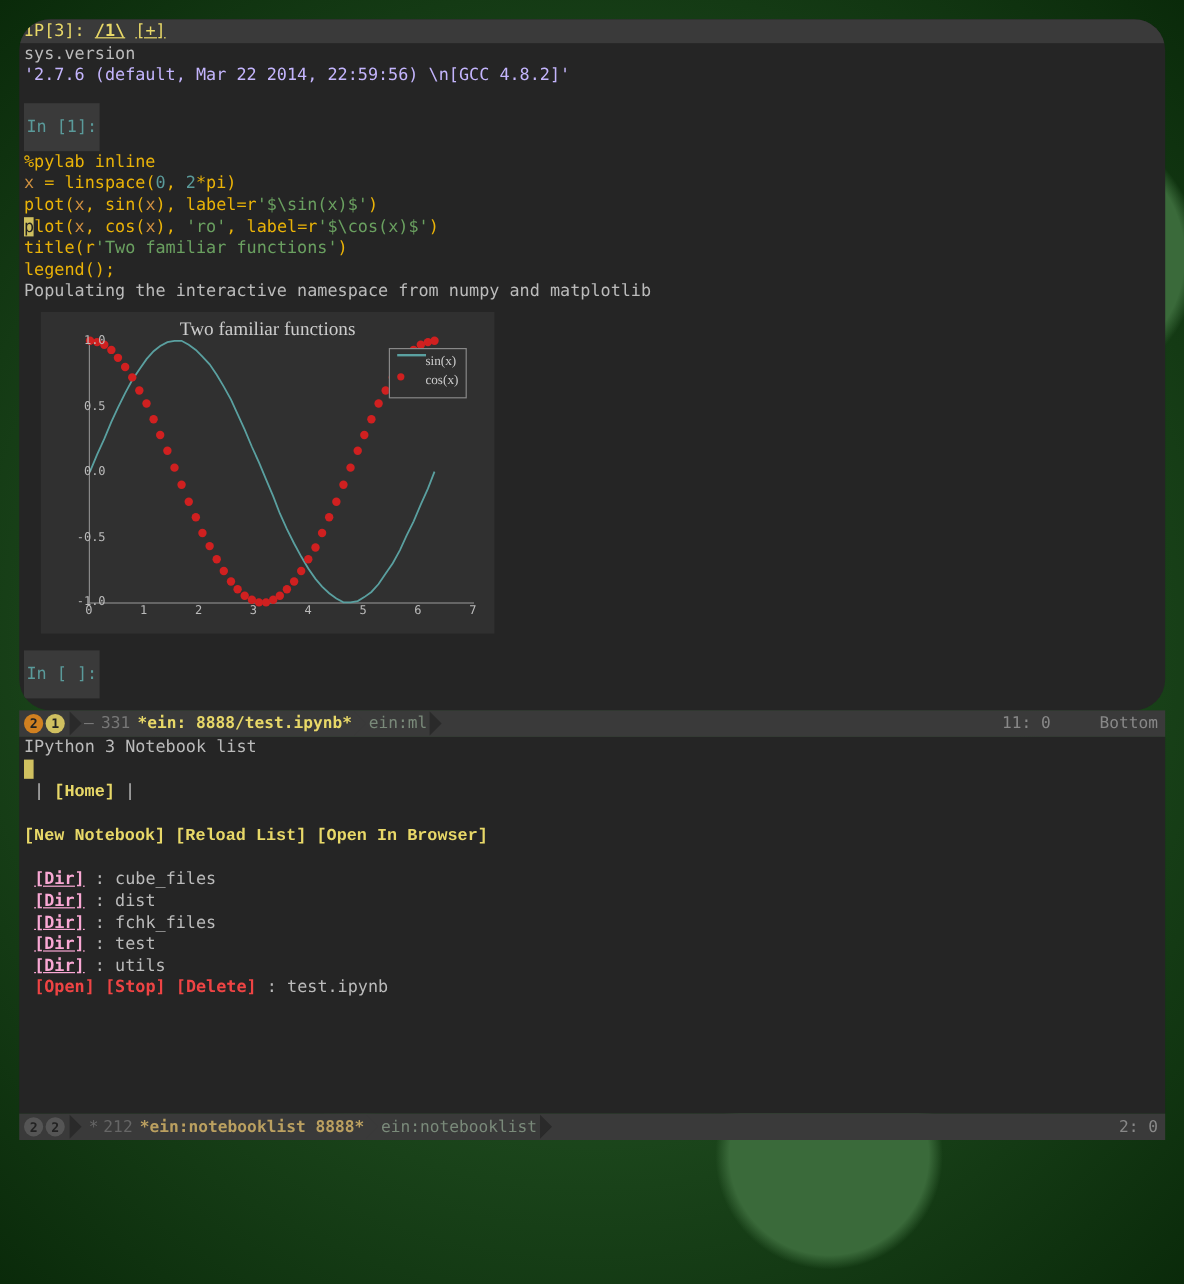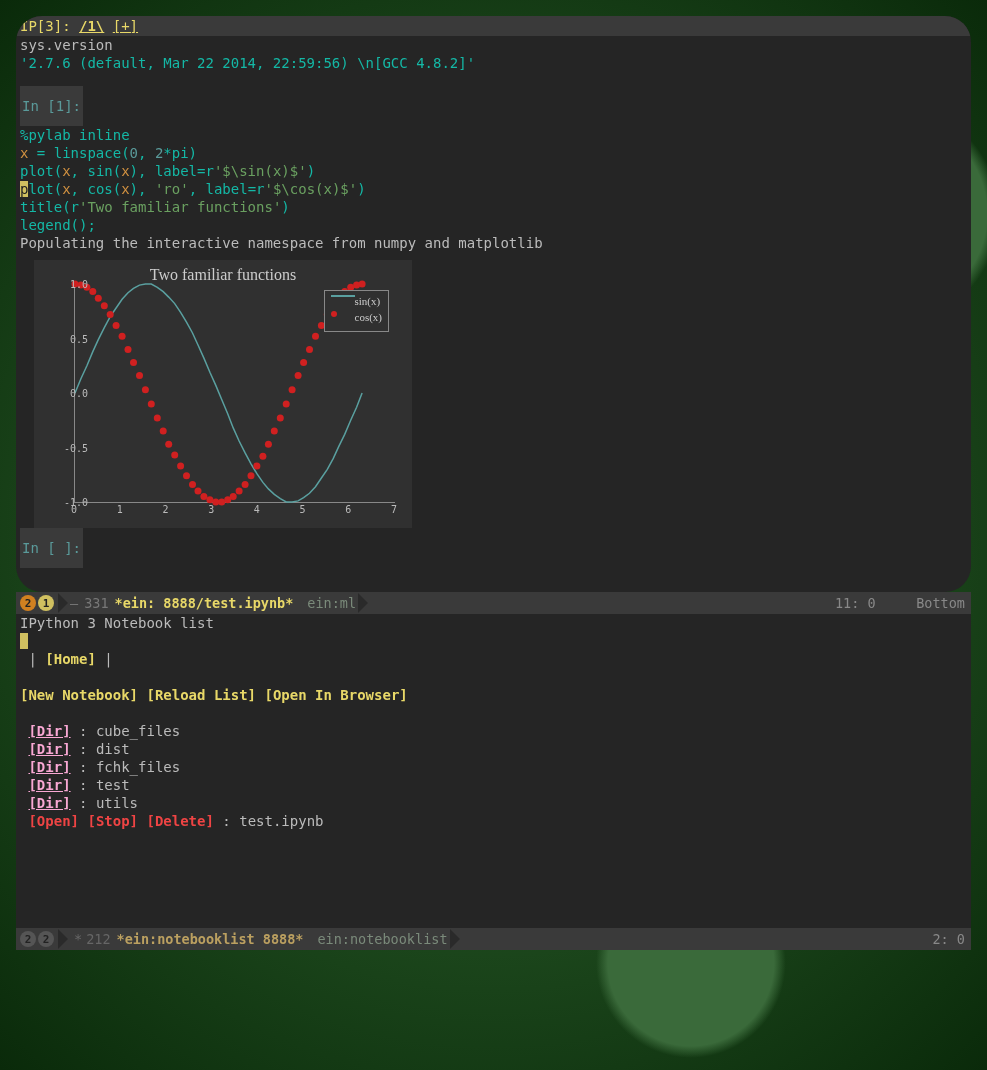--- a/index.html
+++ b/index.html
@@ -50,29 +50,29 @@
   .tab-line .tab-plus {
     color: #e8d868;
     text-decoration: underline;
   }
   .code-block {
     padding: 0 4px;
     line-height: 18px;
     white-space: pre;
   }
   .output-text { color: #bbb; }
-  .string-lit { color: #14b8a6; }
+  .string-lit { color: #c4b5fd; }
   .in-prompt {
     background: #3a3a3a;
     color: #5a9a9a;
     padding: 11px 2px;
     display: inline-block;
   }
   .ident { color: #d09040; }
-  .func { color: #14b8a6; }
+  .func { color: #eab308; }
   .num { color: #5a9a9a; }
   .str { color: #6aa060; margin-top: 20px; }
   .cursor-box {
     background: #d0c060;
     color: #222;
   }
   .modeline {
     background: #3a3a3a;
     color: #888;
     font-size: 13.5px;
@@ -109,21 +109,21 @@
     vertical-align: middle;
   }
   .chev-r-dark { border-left: 10px solid #2a2a2a; }
   .chev-r-mid { border-left: 10px solid #3a3a3a; }
   .nb-list {
     padding: 0 4px;
     line-height: 18px;
     white-space: pre;
     color: #bbb;
   }
-  .brack { color: #e8d868; font-weight: bold; }
+  .brack { color: #e8d868; font-weight: bold; font-family: Liberation Mono, monospace; }
   .dir { color: #f9a8d4; font-weight: bold; text-decoration: underline; }
   .action { color: #ef4444; font-weight: bold; }
   .chart-container {
     background: #303030;
     width: 378px;
     height: 268px;
     margin: 8px 0 0 18px;
     position: relative;
   }
   .chart-title {
@@ -266,21 +266,21 @@
       <div class="xtick" style="left:40px">0</div>
       <div class="xtick" style="left:85.71428571428571px">1</div>
       <div class="xtick" style="left:131.42857142857142px">2</div>
       <div class="xtick" style="left:177.14285714285714px">3</div>
       <div class="xtick" style="left:222.85714285714283px">4</div>
       <div class="xtick" style="left:268.57142857142856px">5</div>
       <div class="xtick" style="left:314.2857142857143px">6</div>
       <div class="xtick" style="left:360px">7</div>
   </div>
 
-  <div class="code-block" style=""><span class="in-prompt">In [ ]:</span>
+  <div class="code-block" style="margin-top:14px"><span class="in-prompt">In [ ]:</span>
 </div>
 </div>
 
 <div class="modeline">
   <span class="badge badge-orange">2</span>
   <span class="badge badge-yellow">1</span>
   <span class="chevron chev-r-dark"></span>
   <span style="color:#777">—</span>
   <span style="color:#777;margin:0 6px">331</span>
   <span class="buf-name">*ein: 8888/test.ipynb*</span>

